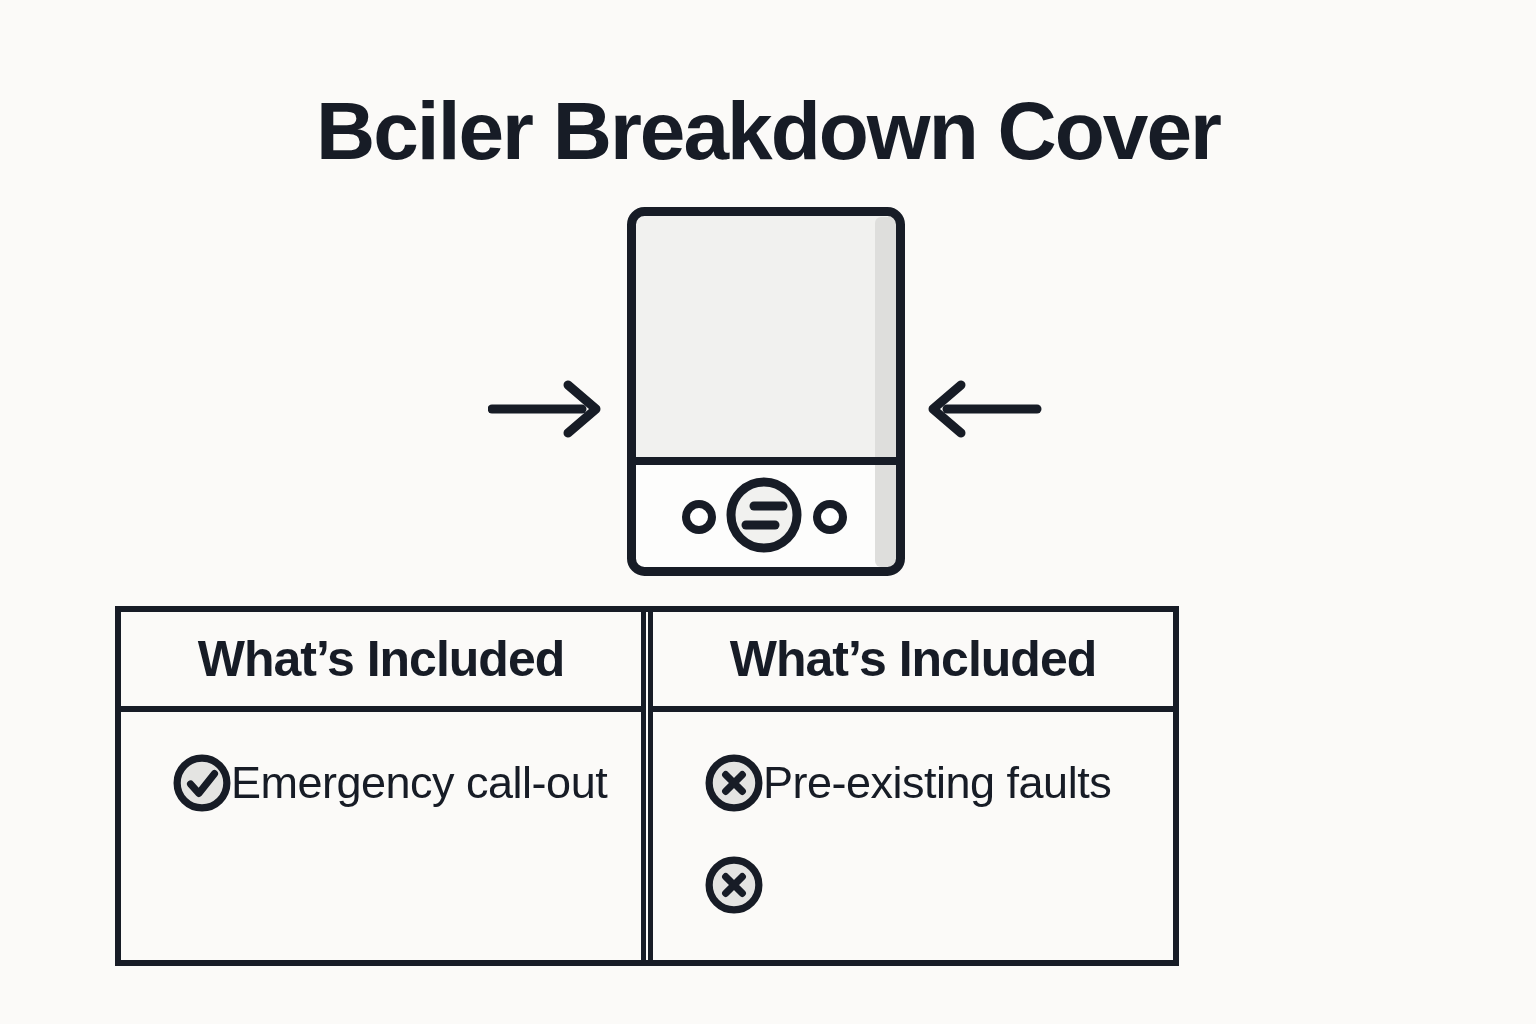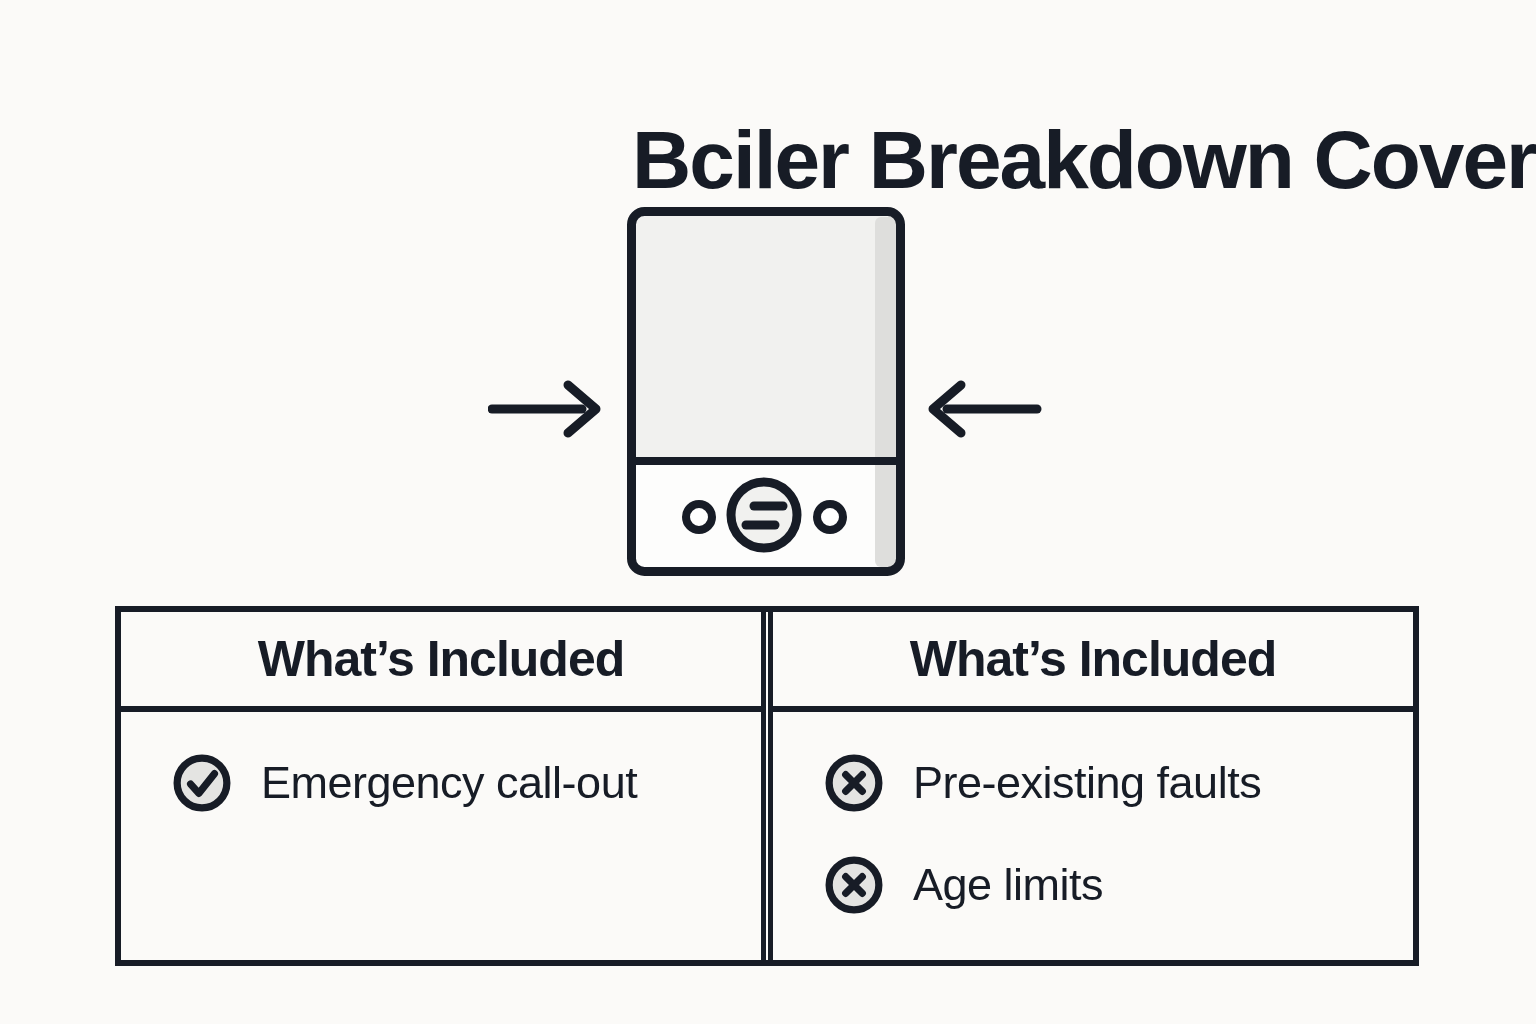--- a/index.html
+++ b/index.html
@@ -9,30 +9,29 @@
   *{margin:0;padding:0;box-sizing:border-box;}
   html,body{width:1536px;height:1024px;overflow:hidden;}
   body{
     background:var(--bg);
     font-family:"Liberation Sans", sans-serif;
     color:var(--ink);
     position:relative;
   }
   .title{
     position:absolute; top:84px; left:0; width:1536px;
-    text-align:right;
+    text-align:center;
     font-size:82px; font-weight:bold; letter-spacing:-2px;
     color:var(--ink);
-    margin-top:29px;
   }
   .figure-svg{
     position:absolute; left:488px; top:203px; width:560px; height:378px;
   }
   .cover-table{
-    position:absolute; left:115px; top:606px; width:1304px; height:360px;
+    position:absolute; left:115px; top:606px; width:1064px; height:360px;
     border:6px solid var(--ink);
     display:grid;
     grid-template-columns:1fr 1fr;
     grid-template-rows:100px 1fr;
     column-gap:2px;
     background:var(--bg);
   }
   .th{
     border-bottom:6px solid var(--ink);
     display:flex; align-items:center; justify-content:center;
@@ -41,21 +40,21 @@
   }
   .th.left{border-right:5px solid var(--ink);}
   .th.right{border-left:5px solid var(--ink);}
   .td{
     background:var(--bg);
     display:flex; flex-direction:column;
     padding:42px 0 0 52px; gap:44px;
   }
   .td.left{border-right:5px solid var(--ink);}
   .td.right{border-left:5px solid var(--ink);}
-  .row{display:flex; align-items:center; gap:30px;}
+  .row{display:flex; align-items:center; }
   .row svg{width:58px; height:58px; flex:0 0 58px;}
   .row .label{font-size:45px; font-weight:500; letter-spacing:-0.5px; color:var(--ink);}
 </style>
 </head>
 <body>
 
 <h1 class="title">Bciler Breakdown Cover</h1>
 
 <svg class="figure-svg" viewBox="0 0 560 378" aria-hidden="true">
   <g>
@@ -101,16 +100,15 @@
         <circle cx="28" cy="28" r="24" fill="var(--icon-fill)" stroke="var(--ink)" stroke-width="7"></circle>
         <path d="M20 20 L36 36 M36 20 L20 36" fill="none" stroke="var(--ink)" stroke-width="7" stroke-linecap="round"></path>
       </svg>
       <span class="label">Pre-existing faults</span>
     </div>
     <div class="row">
       <svg viewBox="0 0 56 56" aria-hidden="true">
         <circle cx="28" cy="28" r="24" fill="var(--icon-fill)" stroke="var(--ink)" stroke-width="7"></circle>
         <path d="M20 20 L36 36 M36 20 L20 36" fill="none" stroke="var(--ink)" stroke-width="7" stroke-linecap="round"></path>
       </svg>
-      <span class="label">Age limits</span>
     </div>
   </div>
 </div>
 
 </body></html>

